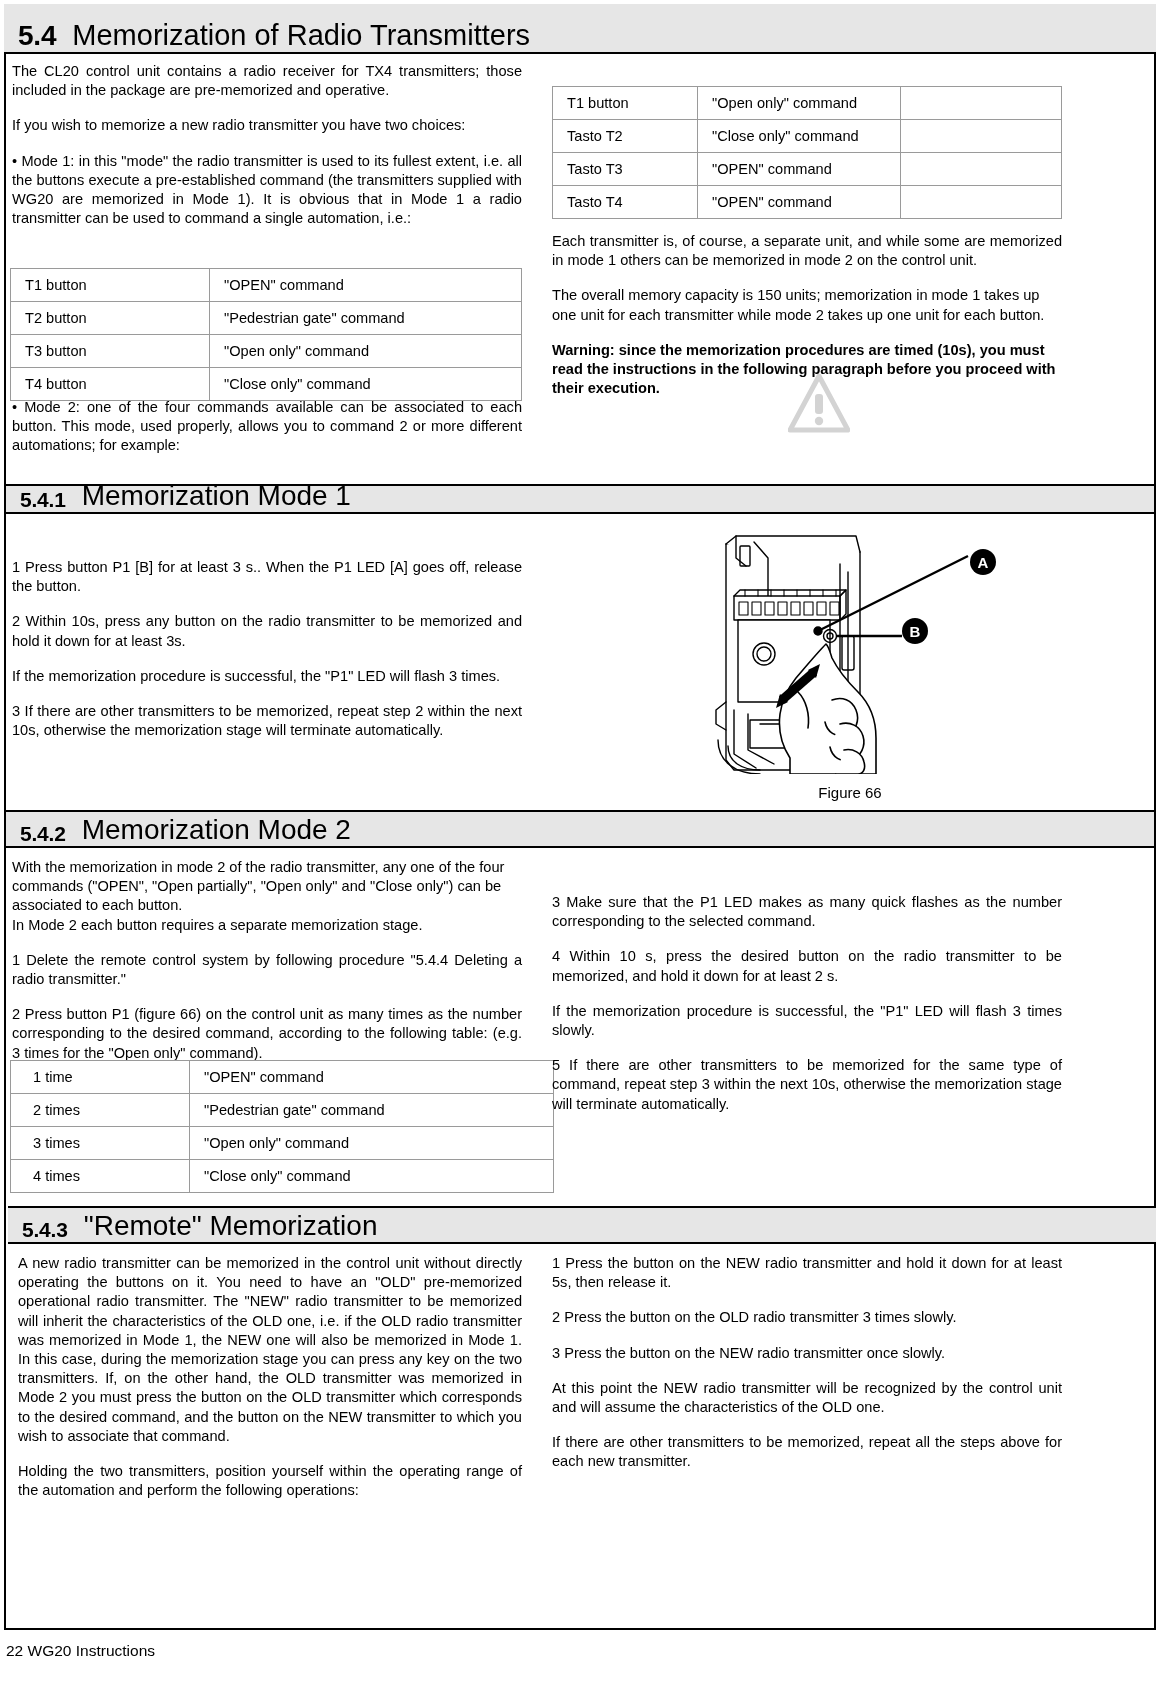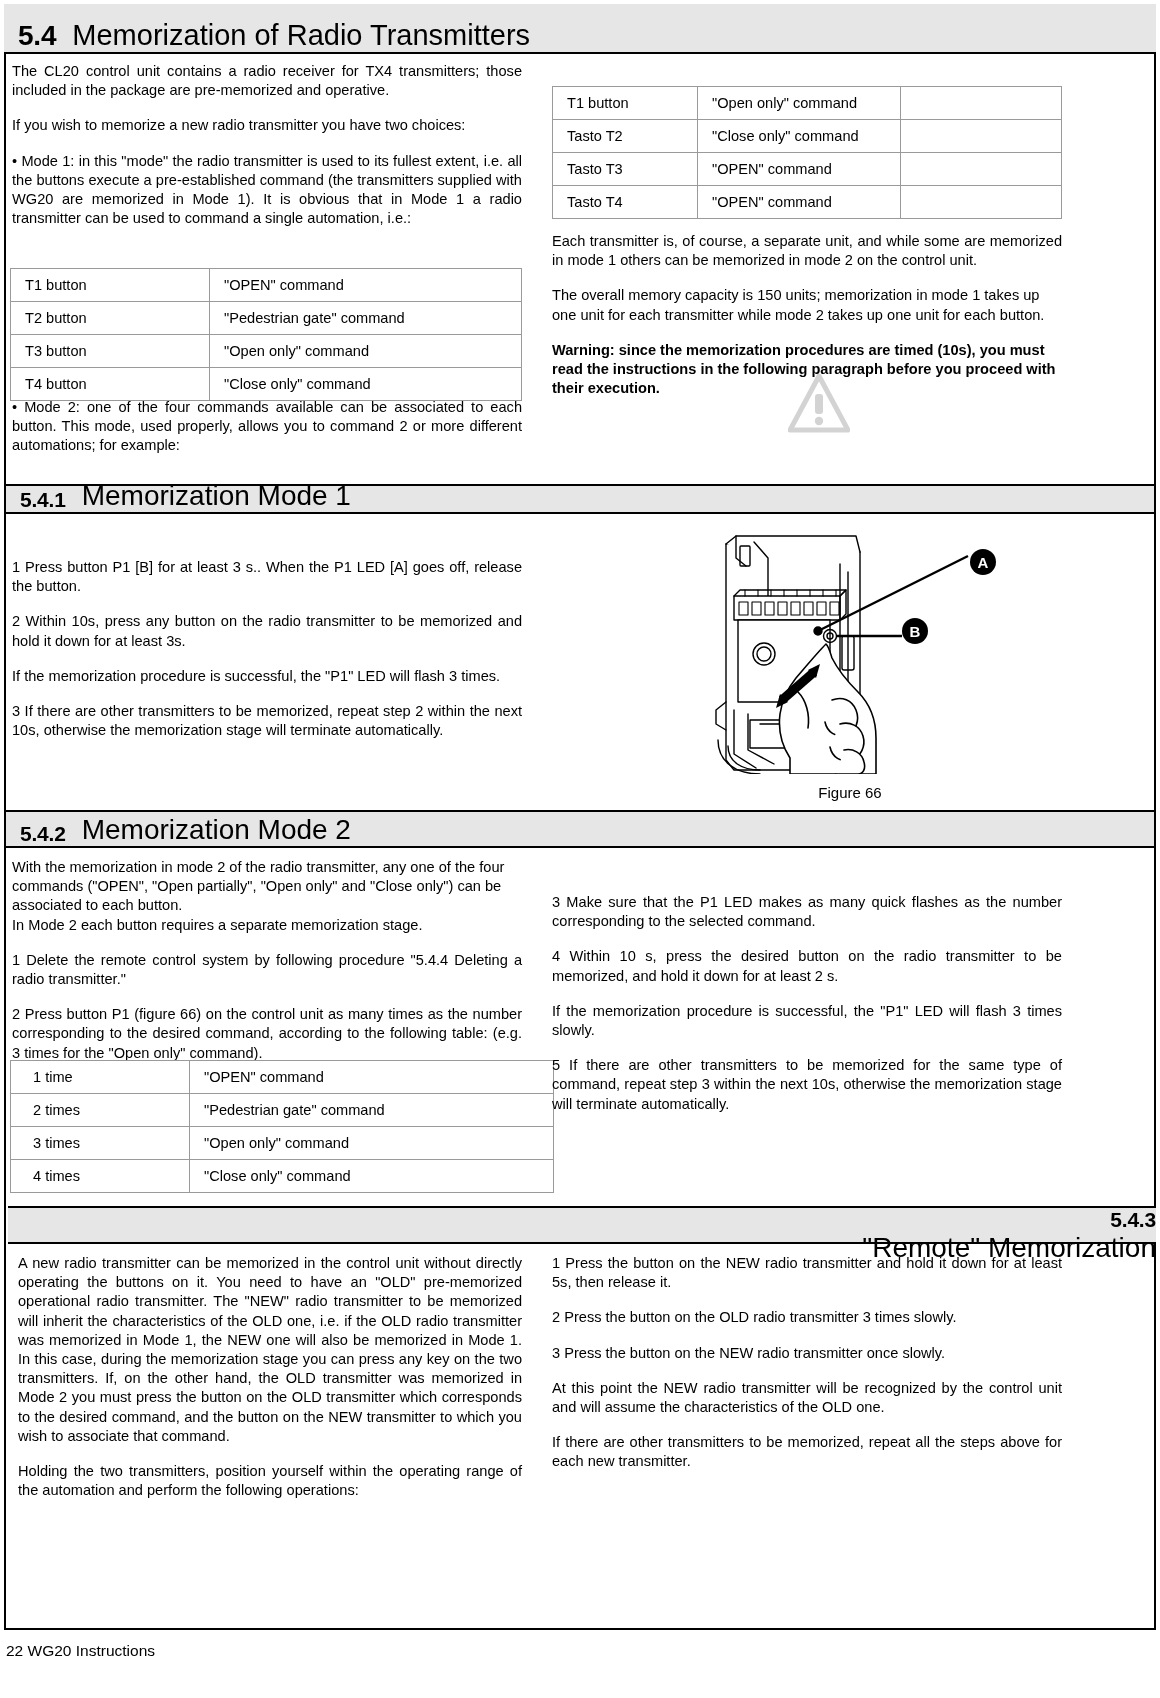--- a/index.html
+++ b/index.html
@@ -323,21 +323,21 @@
   </tbody>
     </table>
 
   <div class="col" style="left:552px;top:858px;width:510px;margin-top:35px;">
     <p>3 Make sure that the P1 LED makes as many quick flashes as the number corresponding to the selected command.</p>
     <p>4 Within 10 s, press the desired button on the radio transmitter to be memorized, and hold it down for at least 2 s.</p>
     <p>If the memorization procedure is successful, the "P1" LED will flash 3 times slowly.</p>
     <p class="last">5 If there are other transmitters to be memorized for the same type of command, repeat step 3 within the next 10s, otherwise the memorization stage will terminate automatically.</p>
   </div>
 
-  <div class="secbar bar-543" style="left:8px;flex-direction:column;">
+  <div class="secbar bar-543" style="left:8px;">
     <span class="num">5.4.3</span>
     <span class="ttl">"Remote" Memorization</span>
   </div>
 
   <div class="col" style="left:18px;top:1254px;width:504px;">
     <p>A new radio transmitter can be memorized in the control unit without directly operating the buttons on it. You need to have an "OLD" pre-memorized operational radio transmitter. The "NEW" radio transmitter to be memorized will inherit the characteristics of the OLD one, i.e. if the OLD radio transmitter was memorized in Mode 1, the NEW one will also be memorized in Mode 1. In this case, during the memorization stage you can press any key on the two transmitters. If, on the other hand, the OLD transmitter was memorized in Mode 2 you must press the button on the OLD transmitter which corresponds to the desired command, and the button on the NEW transmitter to which you wish to associate that command.</p>
     <p class="last">Holding the two transmitters, position yourself within the operating range of the automation and perform the following operations:</p>
   </div>
 
   <div class="col" style="left:552px;top:1254px;width:510px;">

